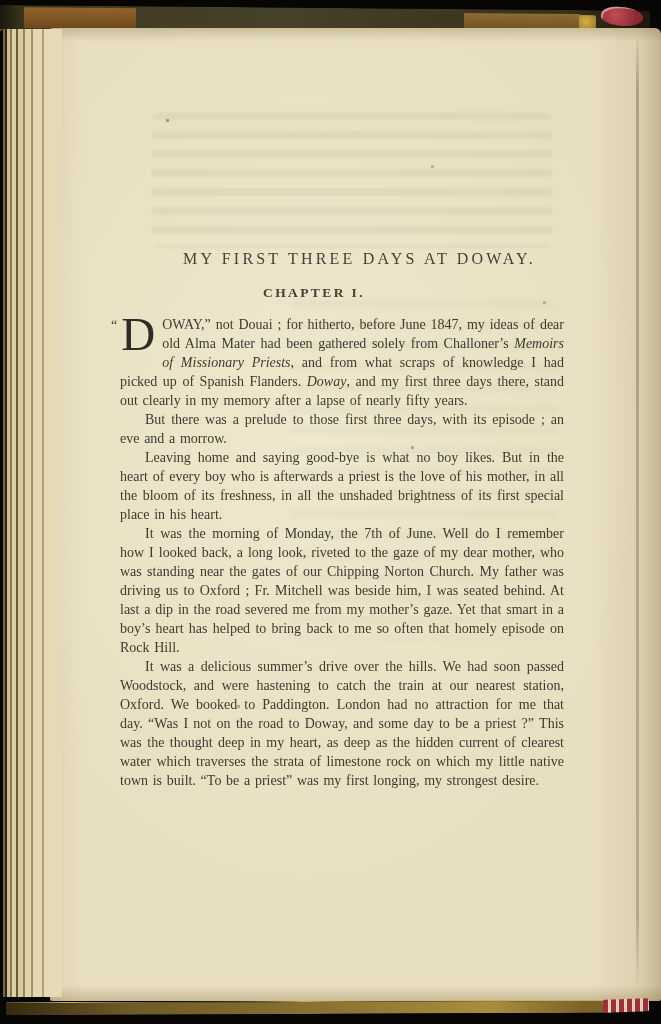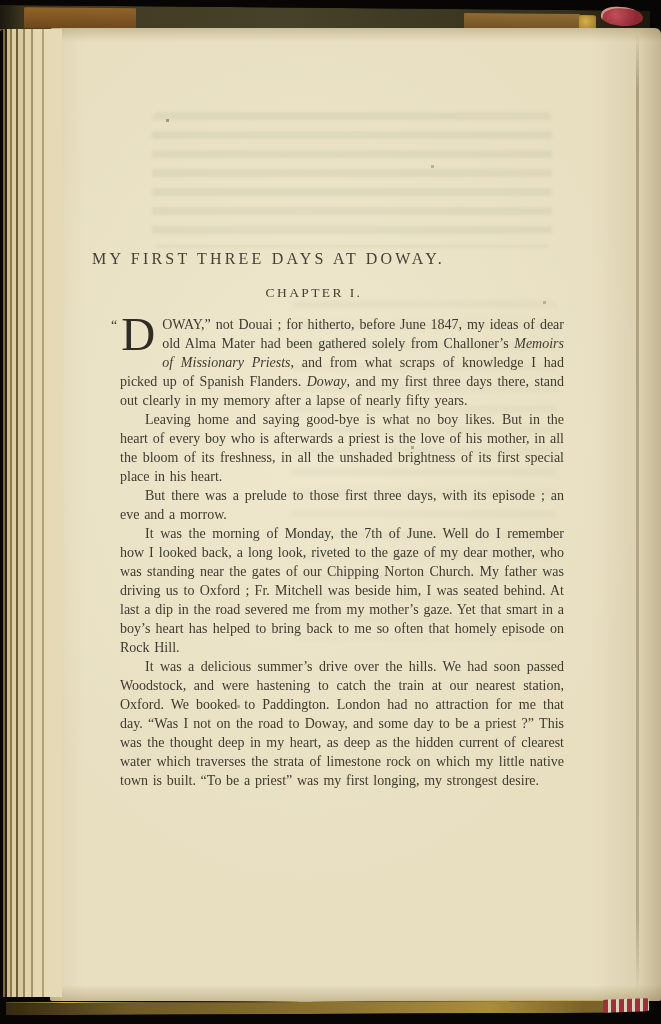--- a/index.html
+++ b/index.html
@@ -74,25 +74,25 @@
     background:repeating-linear-gradient(180deg,rgba(122,138,108,.09) 0 8px,rgba(0,0,0,0) 8px 21px);
     filter:blur(2.2px);opacity:.6;border-radius:8px;
   }
   .specks{position:absolute;left:0;top:0;width:1px;height:1px;background:transparent;
     box-shadow:167px 120px 0 1px rgba(85,72,45,.45),432px 166px 0 1px rgba(85,72,45,.3),
       412px 447px 0 1px rgba(85,72,45,.4),238px 706px 0 1px rgba(85,72,45,.38),
       142px 762px 0 1px rgba(85,72,45,.3),544px 302px 0 1px rgba(85,72,45,.3);}
   
   .content{position:absolute;left:120px;top:250px;width:444px;color:#3e3a30;}
   .doc-title{
-    font-size:16px;font-weight:normal;letter-spacing:3.2px;text-align:left;
+    font-size:16px;font-weight:normal;letter-spacing:3.2px;text-align:right;
     margin:0;color:#454136;transform:translateX(-28px);white-space:nowrap;
   }
   .chapter-heading{
-    font-size:13.5px;font-weight:normal;letter-spacing:2.4px;text-align:center;
+    font-size:13.5px;font-weight:bold;letter-spacing:2.4px;text-align:center;
     margin:17px 0 0;color:#454136;transform:translateX(-28px);
   }
   .paragraphs{margin-top:14px;font-size:14px;line-height:19px;text-align:justify;word-spacing:1.2px;}
   .paragraphs p{margin:0;}
   .paragraphs p.indented{text-indent:25px;}
   .italic{font-style:italic;}
   .dropcap-wrap{float:left;margin:1px 7px 0 0;white-space:nowrap;}
   .open-quote{font-size:14px;vertical-align:20px;margin:0 3px 0 -9px;letter-spacing:1px;}
   .dropcap-letter{font-size:47px;line-height:36px;color:#2f2c24;display:inline-block;}
 </style>
@@ -114,22 +114,22 @@
 
   <div class="ghost-a"></div>
   <div class="ghost-b"></div>
   <div class="specks"></div>
 
   <div class="content">
     <h1 class="doc-title">MY FIRST THREE DAYS AT DOWAY.</h1>
     <h2 class="chapter-heading">CHAPTER I.</h2>
     <div class="paragraphs">
         <p class=""><span class="dropcap-wrap"><span class="open-quote">“</span><span class="dropcap-letter">D</span></span><span>OWAY,” not Douai ; for hitherto, before June 1847, my ideas of dear old Alma Mater had been gathered solely from Challoner’s </span><span class="italic">Memoirs of Missionary Priests</span><span>, and from what scraps of knowledge I had picked up of Spanish Flanders.  </span><span class="italic">Doway</span><span>, and my first three days there, stand out clearly in my memory after a lapse of nearly fifty years.</span></p>
+        <p class="indented"><span>But there was a prelude to those first three days, with its episode ; an eve and a morrow.</span></p>
         <p class="indented"><span>Leaving home and saying good-bye is what no boy likes.  But in the heart of every boy who is afterwards a priest is the love of his mother, in all the bloom of its freshness, in all the unshaded brightness of its first special place in his heart.</span></p>
-        <p class="indented"><span>But there was a prelude to those first three days, with its episode ; an eve and a morrow.</span></p>
         <p class="indented"><span>It was the morning of Monday, the 7th of June.  Well do I remember how I looked back, a long look, riveted to the gaze of my dear mother, who was standing near the gates of our Chipping Norton Church.  My father was driving us to Oxford ; Fr. Mitchell was beside him, I was seated behind.  At last a dip in the road severed me from my mother’s gaze.  Yet that smart in a boy’s heart has helped to bring back to me so often that homely episode on Rock Hill.</span></p>
         <p class="indented"><span>It was a delicious summer’s drive over the hills.  We had soon passed Woodstock, and were hastening to catch the train at our nearest station, Oxford.  We booked to Paddington.  London had no attraction for me that day.  “Was I not on the road to Doway, and some day to be a priest ?”  This was the thought deep in my heart, as deep as the hidden current of clearest water which traverses the strata of limestone rock on which my little native town is built.  “To be a priest” was my first longing, my strongest desire.</span></p>
       </div>
   </div>
 
   <div class="bottom-strip"></div>
   <div class="endband"></div>
 
 </div>
 

